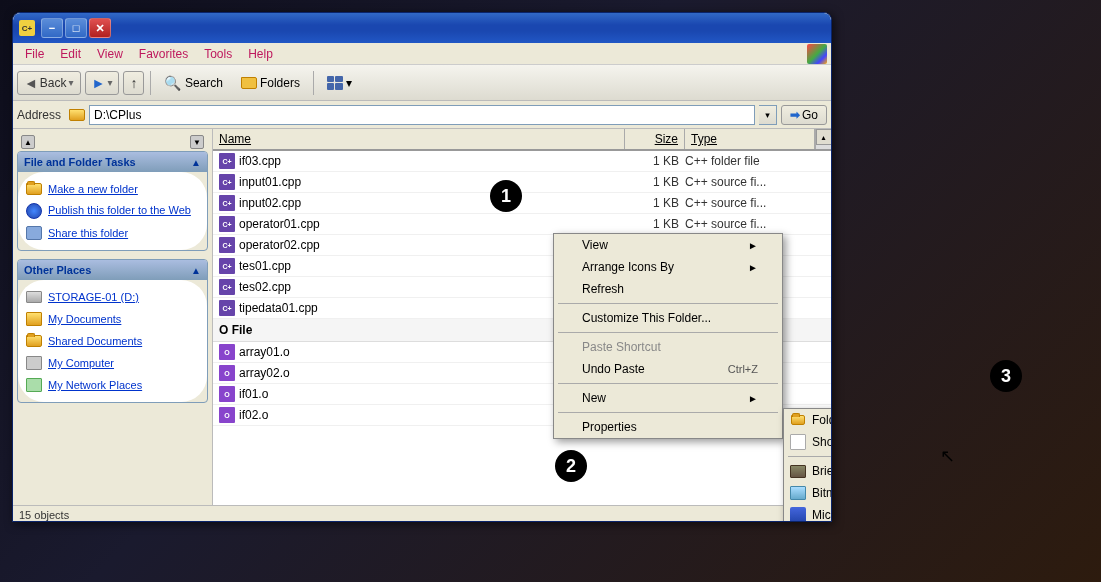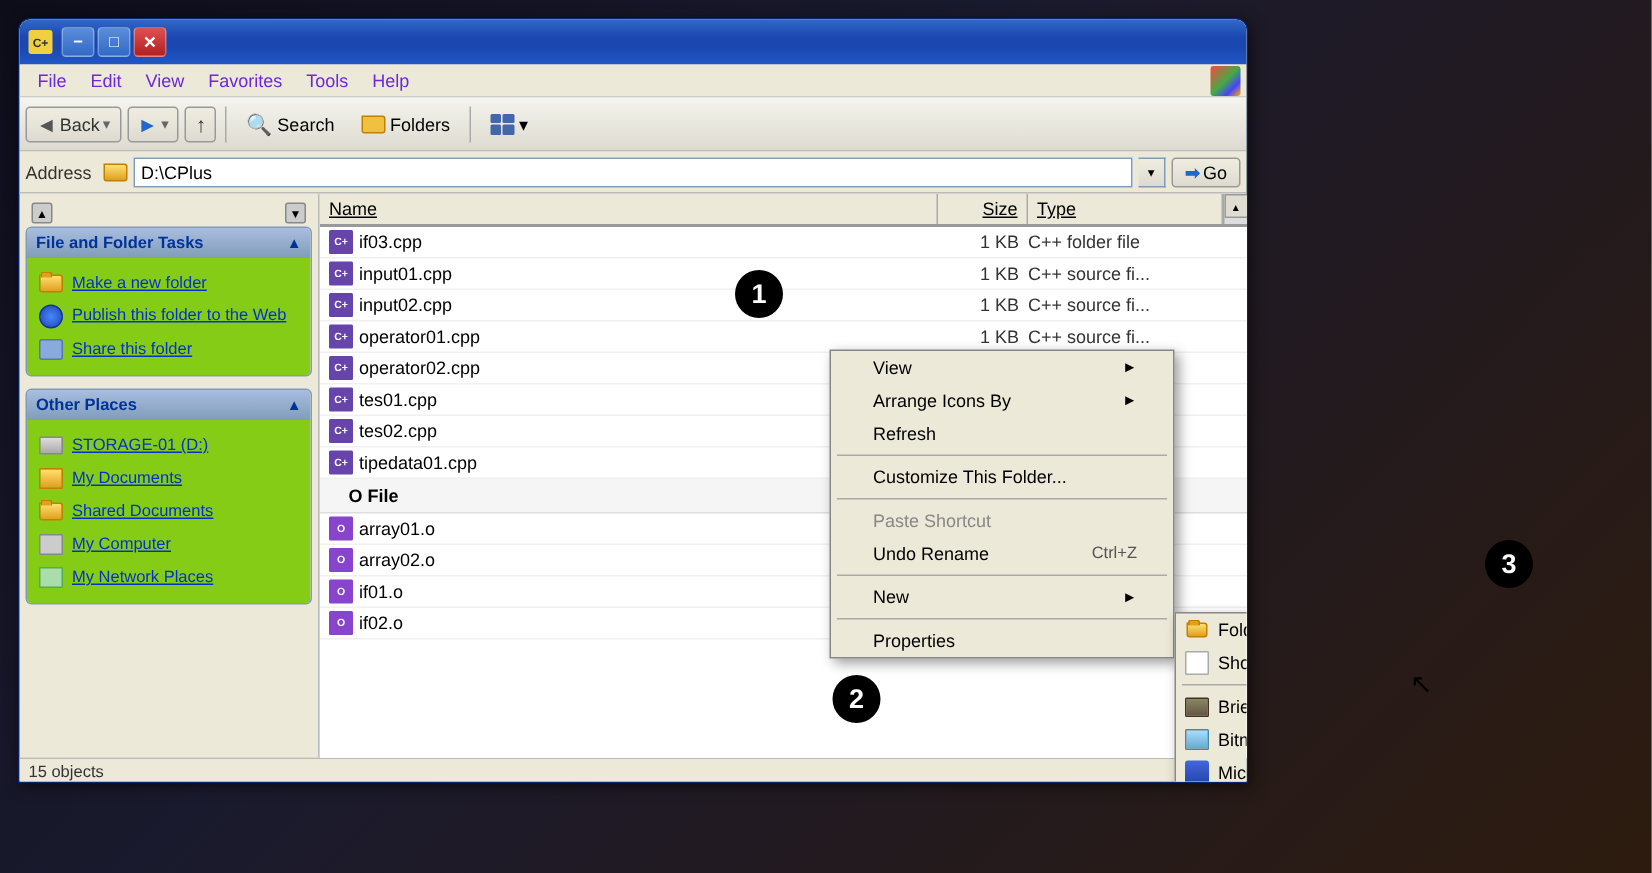--- a/index.html
+++ b/index.html
@@ -91,21 +91,21 @@
       height: 22px;
       background: #ece9d8;
       display: flex;
       align-items: center;
       padding: 0 4px;
       border-bottom: 1px solid #ccc;
     }
     .menu-item {
       padding: 2px 8px;
       cursor: pointer;
-      color: #6d28d9;
+      color: #be185d;
       font-size: 12px;
     }
 
     
     .toolbar {
       height: 36px;
       background: linear-gradient(to bottom, #f5f4ee, #dddbd0);
       border-bottom: 1px solid #bbb;
       display: flex;
       align-items: center;
@@ -240,22 +240,23 @@
       display: flex;
       align-items: center;
       justify-content: space-between;
       cursor: pointer;
       font-weight: bold;
       font-size: 11px;
       color: #003399;
     }
     .panel-header-icon { font-size: 10px; color: #003399; }
     .panel-body {
-      background: #84cc16;
+      background: #ffffff;
       padding: 6px;
+      border-radius: 26px;
     }
     .panel-link {
       display: flex;
       align-items: center;
       gap: 6px;
       padding: 3px 2px;
       cursor: pointer;
       color: #0033cc;
       font-size: 11px;
       text-decoration: underline;
@@ -789,21 +790,21 @@
           <div style="width:16px;"></div>
         </div>
         <div class="file-item">
           <div class="file-icon-cpp">C+</div>
           <div class="file-name">tipedata01.cpp</div>
           <div class="file-size">1 KB</div>
           <div class="file-type">C++ source fi...</div>
           <div style="width:16px;"></div>
         </div>
 
-        <div style="padding: 4px 19px; font-weight: bold; font-size: 12px; background: #f5f5f5; border-bottom: 1px solid #ddd;">O File</div>
+        <div style="padding: 4px 6px; font-weight: bold; font-size: 12px; background: #f5f5f5; border-bottom: 1px solid #ddd;">O File</div>
 
         <div class="file-item">
           <div class="file-icon-o">O</div>
           <div class="file-name">array01.o</div>
           <div class="file-size"></div>
           <div class="file-type"></div>
           <div style="width:16px;"></div>
         </div>
         <div class="file-item">
           <div class="file-icon-o">O</div>
@@ -849,21 +850,21 @@
       </div>
       <div class="ctx-separator"></div>
       <div class="ctx-item">
         <span>Customize This Folder...</span>
       </div>
       <div class="ctx-separator"></div>
       <div class="ctx-item disabled">
         <span>Paste Shortcut</span>
       </div>
       <div class="ctx-item">
-        <span>Undo Rename</span>
+        <span>Undo Paste</span>
         <span class="ctx-shortcut">Ctrl+Z</span>
       </div>
       <div class="ctx-separator"></div>
       <div class="ctx-item" style="font-weight: normal;">
         <span>New</span>
         <span class="ctx-arrow">►</span>
       </div>
       <div class="ctx-separator"></div>
       <div class="ctx-item">
         <span>Properties</span>

